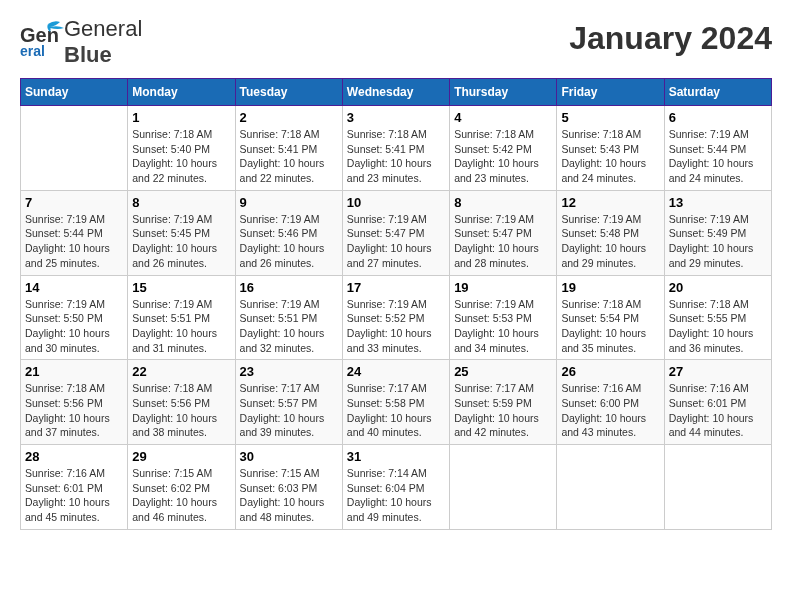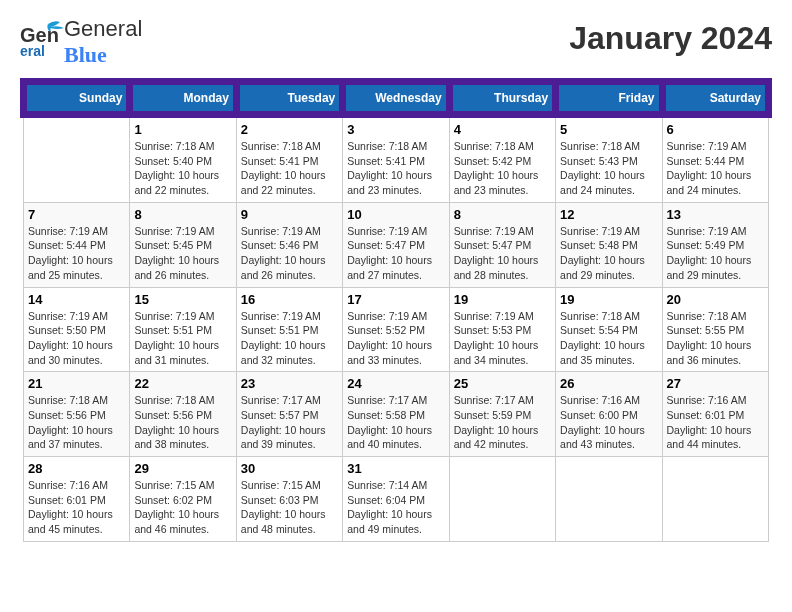--- a/index.html
+++ b/index.html
@@ -36,23 +36,23 @@
     }
     table {
       width: 100%;
       border-collapse: collapse;
       font-size: 11px;
     }
     thead tr th {
       background: #1a6bb5;
       color: #fff;
       padding: 6px 4px;
-      text-align: right;
+      text-align: left;
       font-size: 12px;
-      border: 7px solid #4c1d95;
+      border: 1px solid #4c1d95;
     }
     tbody tr td {
       border: 1px solid #ccc;
       padding: 4px 4px;
       vertical-align: top;
       min-height: 80px;
     }
     tbody tr:nth-child(even) td {
       background: #f9f9f9;
     }
@@ -78,21 +78,21 @@
           <text x="0" y="22" font-size="20" font-weight="bold" fill="#333" font-family="Arial">Gen</text>
           <text x="0" y="36" font-size="14" font-weight="bold" fill="#1a6bb5" font-family="Arial">eral</text>
 
           <path d="M28 4 Q34 0 40 2 Q36 6 30 7 Q38 5 44 8 Q38 10 30 8 Z" fill="#1a9ad7"></path>
           <path d="M28 4 Q32 8 30 12 Q26 8 28 4 Z" fill="#1a9ad7"></path>
         </svg>
       </div>
     </div>
     <div style="margin-top:-4px;">
       <span style="font-size:22px;font-weight:normal;color:#333;">General</span><br>
-      <span style="font-size:22px;font-weight:bold;color:#3b82f6;font-family:Liberation Serif, serif;">Blue</span>
+      <span style="font-size:22px;font-weight:bold;color:#404040;">Blue</span>
     </div>
   </div>
   <div class="title-block">
     <h1>January 2024</h1>
   </div>
 </div>
 
 <table>
   <thead>
     <tr>

